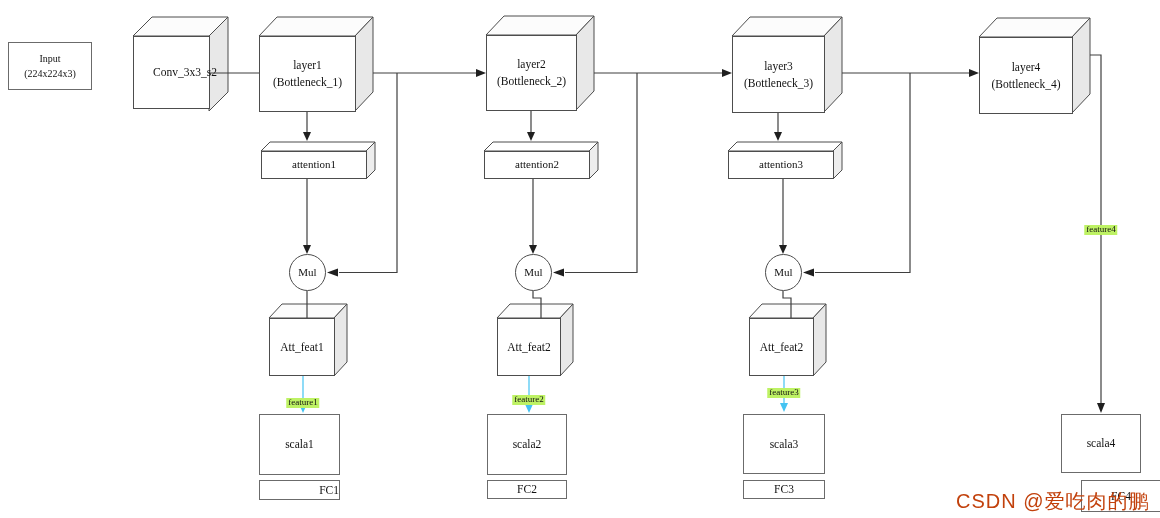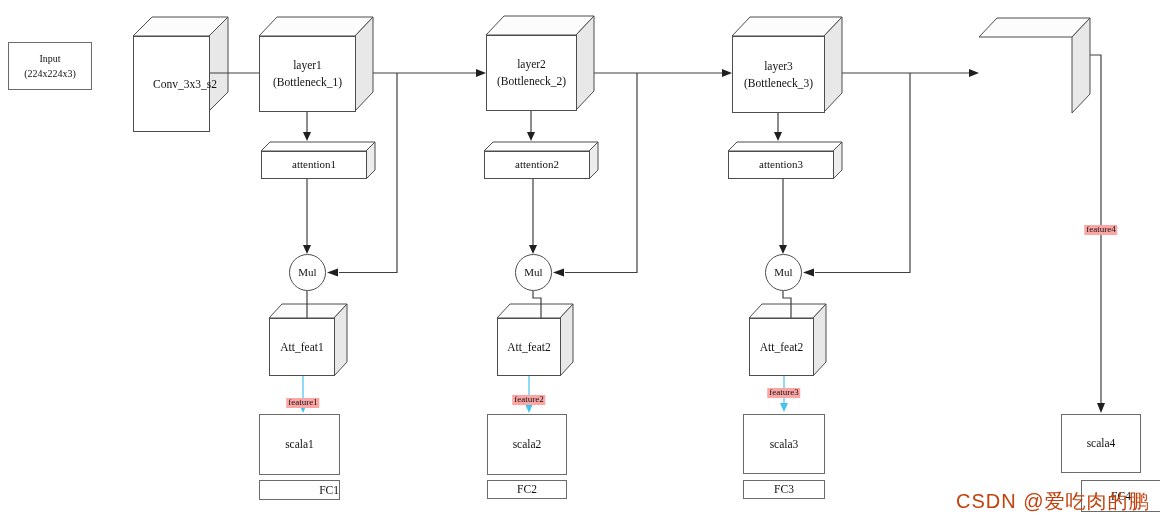--- a/index.html
+++ b/index.html
@@ -10,21 +10,21 @@
   .canvas svg{position:absolute;left:0;top:0;}
   .box{
     position:absolute;background:#fff;border:1px solid #4d4d4d;box-sizing:border-box;
     display:flex;flex-direction:column;align-items:center;justify-content:center;
     text-align:center;font-size:11.5px;line-height:1.45;
   }
   .plain{border-color:#6b6b6b;}
   .circle{border-radius:50%;font-size:11px;}
   .small{font-size:10px;line-height:1.5;}
   .feat-label{
-    position:absolute;background:#fca5a5;font-size:9px;line-height:1.1;
+    position:absolute;background:#bef264;font-size:9px;line-height:1.1;
     transform:translateX(-50%);padding:0 2px;white-space:nowrap;
   }
   .watermark{
     position:absolute;left:956px;top:488px;font-size:20px;letter-spacing:1px;
     color:#c2410c;font-family:"Liberation Sans","DejaVu Sans",sans-serif;white-space:nowrap;
   }
 </style>
 </head>
 <body>
 
@@ -105,35 +105,39 @@
       <polygon points="529,413 525,404 533,404"></polygon>
       <polygon points="784,412 780,403 788,403"></polygon>
     </g>
   </svg>
 
   <div class="box plain small" style="left:8px;top:42px;width:84px;height:48px;">
     <span>Input</span>
     <span>(224x224x3)</span>
   </div>
 
-  <div class="box" style="left:133px;top:36px;width:77px;height:96px;padding-left:27px;">
+  <div class="box" style="left:133px;top:36px;width:77px;height:73px;padding-left:27px;">
     <span>Conv_3x3_s2</span>
   </div>
 
   <div class="box" style="left:259px;top:36px;width:97px;height:76px;">
     <span>layer1</span>
     <span>(Bottleneck_1)</span>
   </div>
   <div class="box" style="left:486px;top:35px;width:91px;height:76px;">
     <span>layer2</span>
     <span>(Bottleneck_2)</span>
   </div>
   <div class="box" style="left:732px;top:36px;width:93px;height:77px;text-align:center;">
     <span>layer3</span>
     <span>(Bottleneck_3)</span>
+  </div>
+  <div class="box" style="left:979px;top:37px;width:94px;height:77px;">
+    <span>layer4</span>
+    <span>(Bottleneck_4)</span>
   </div>
 
   <div class="box" style="left:261px;top:151px;width:106px;height:28px;font-size:11px;">
     <span>attention1</span>
   </div>
   <div class="box" style="left:484px;top:151px;width:106px;height:28px;font-size:11px;">
     <span>attention2</span>
   </div>
   <div class="box" style="left:728px;top:151px;width:106px;height:28px;font-size:11px;">
     <span>attention3</span>

